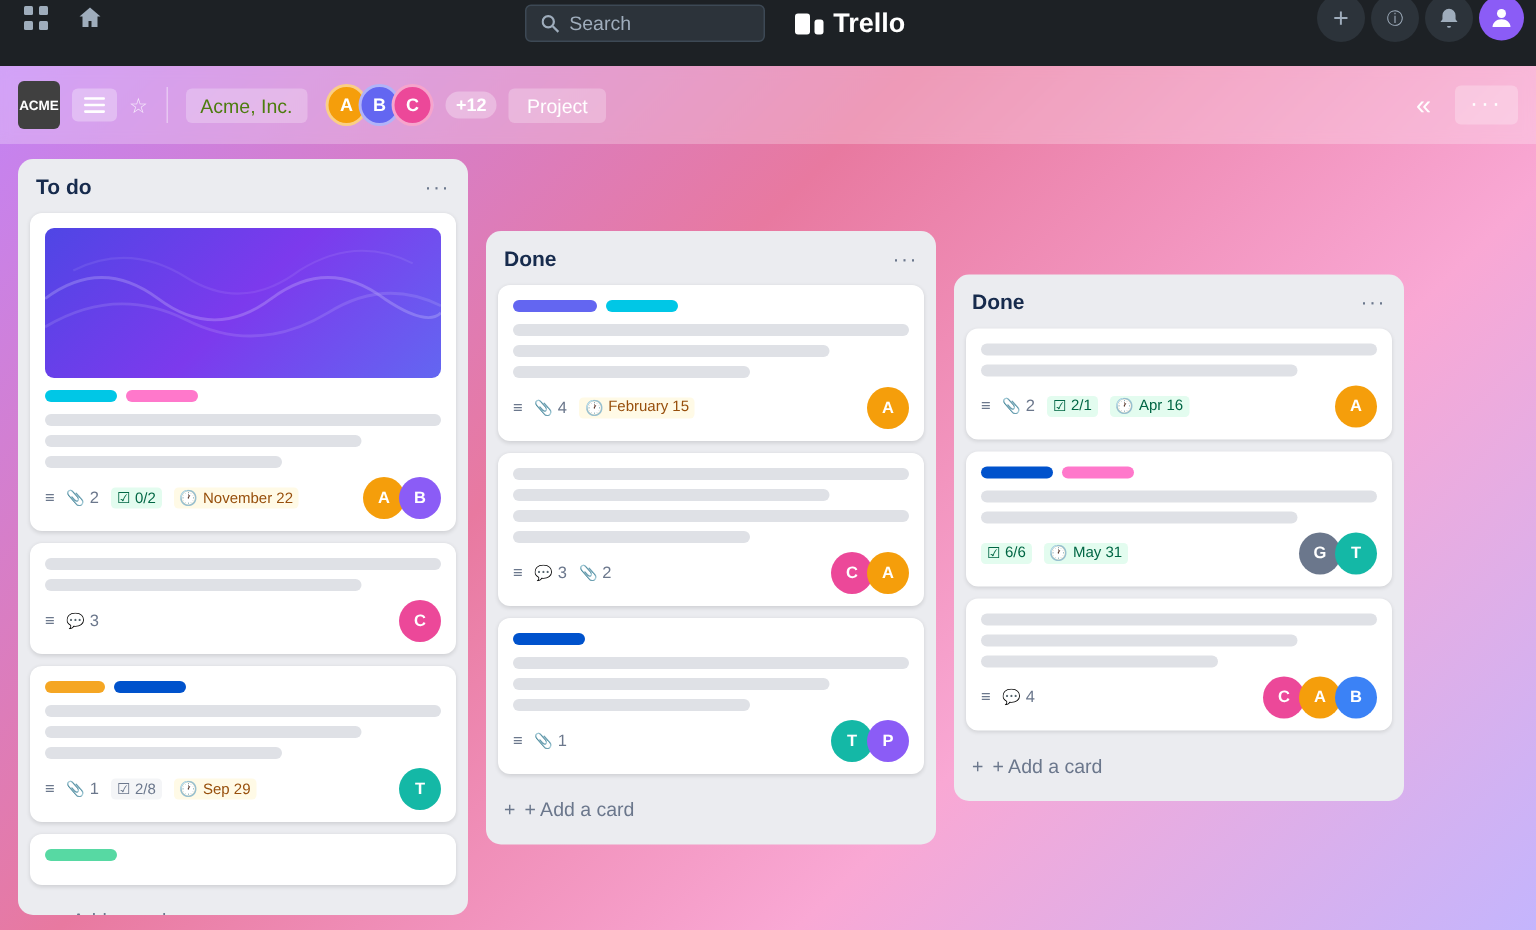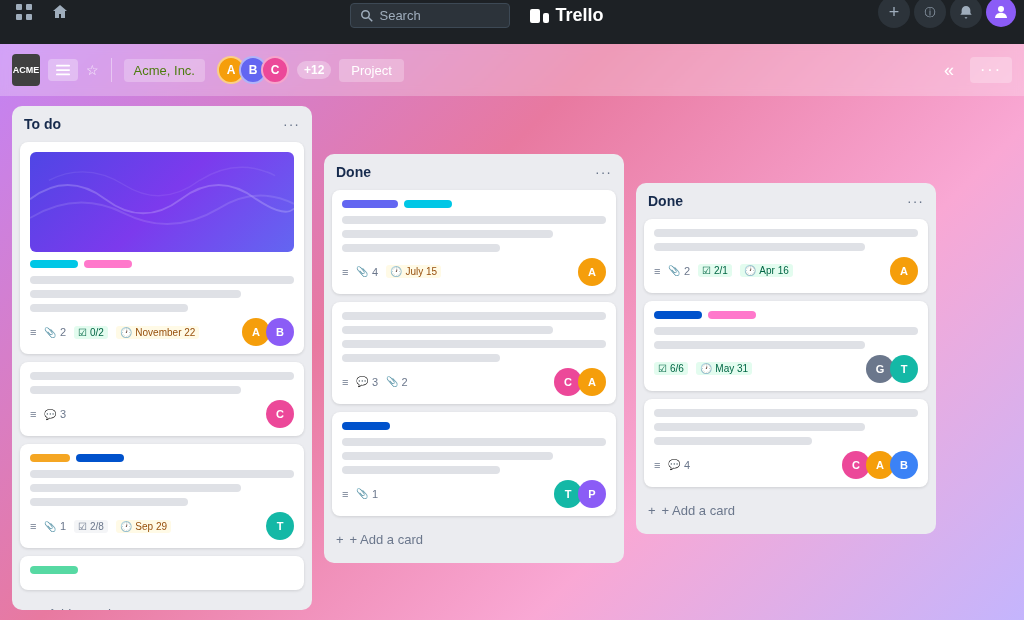--- a/index.html
+++ b/index.html
@@ -561,21 +561,21 @@
         <div class="card-meta">
           <div class="meta-item">
             <span style="font-size:11px;color:#6b778c;">≡</span>
           </div>
           <div class="meta-item">
             <span style="font-size:10px;">📎</span>
             <span style="font-size:11px;">4</span>
           </div>
           <div class="meta-badge due-warn">
             <span>🕐</span>
-              <span>July 15</span>
+              <span>February 15</span>
           </div>
         </div>
         <div class="card-avatars">
           <div class="card-avatar ca-orange">A</div>
         </div>
       </div>
     </div>
 
     <div class="card">
       <div class="card-text-line full"></div>

